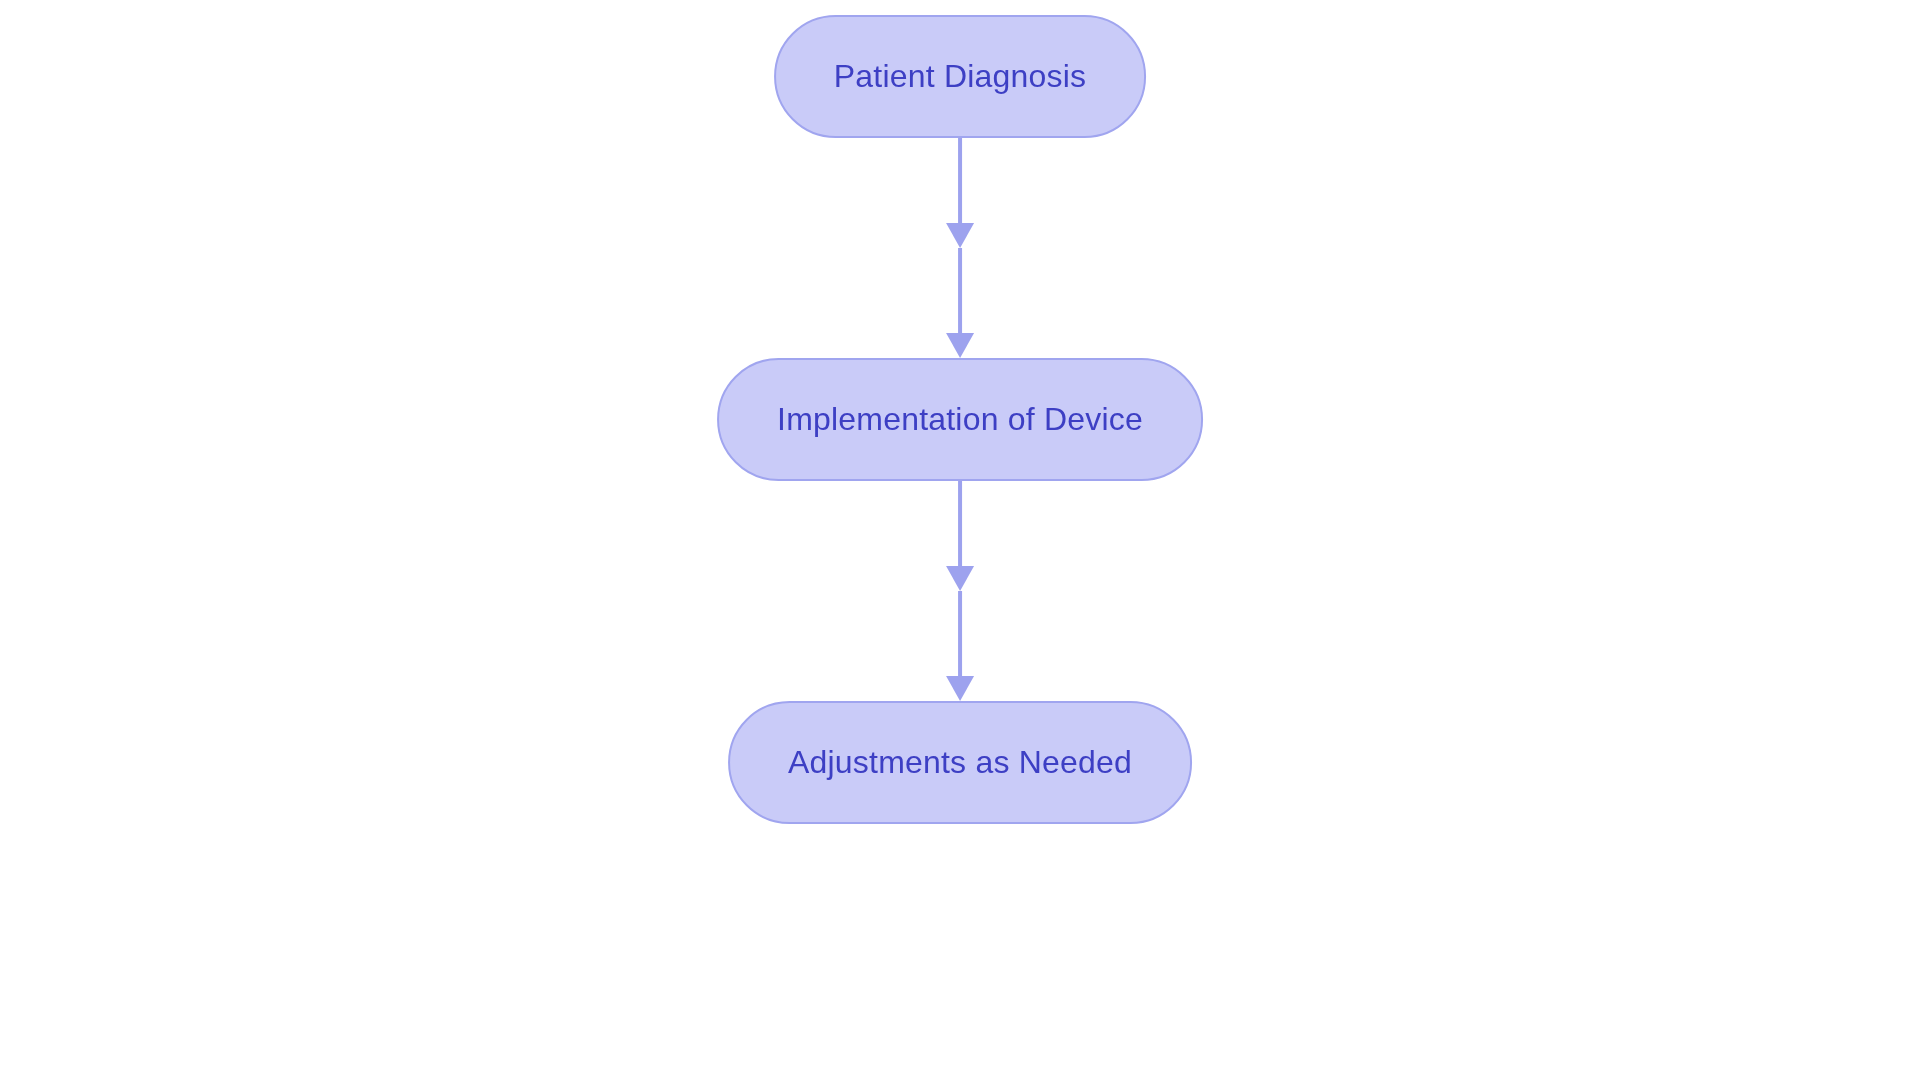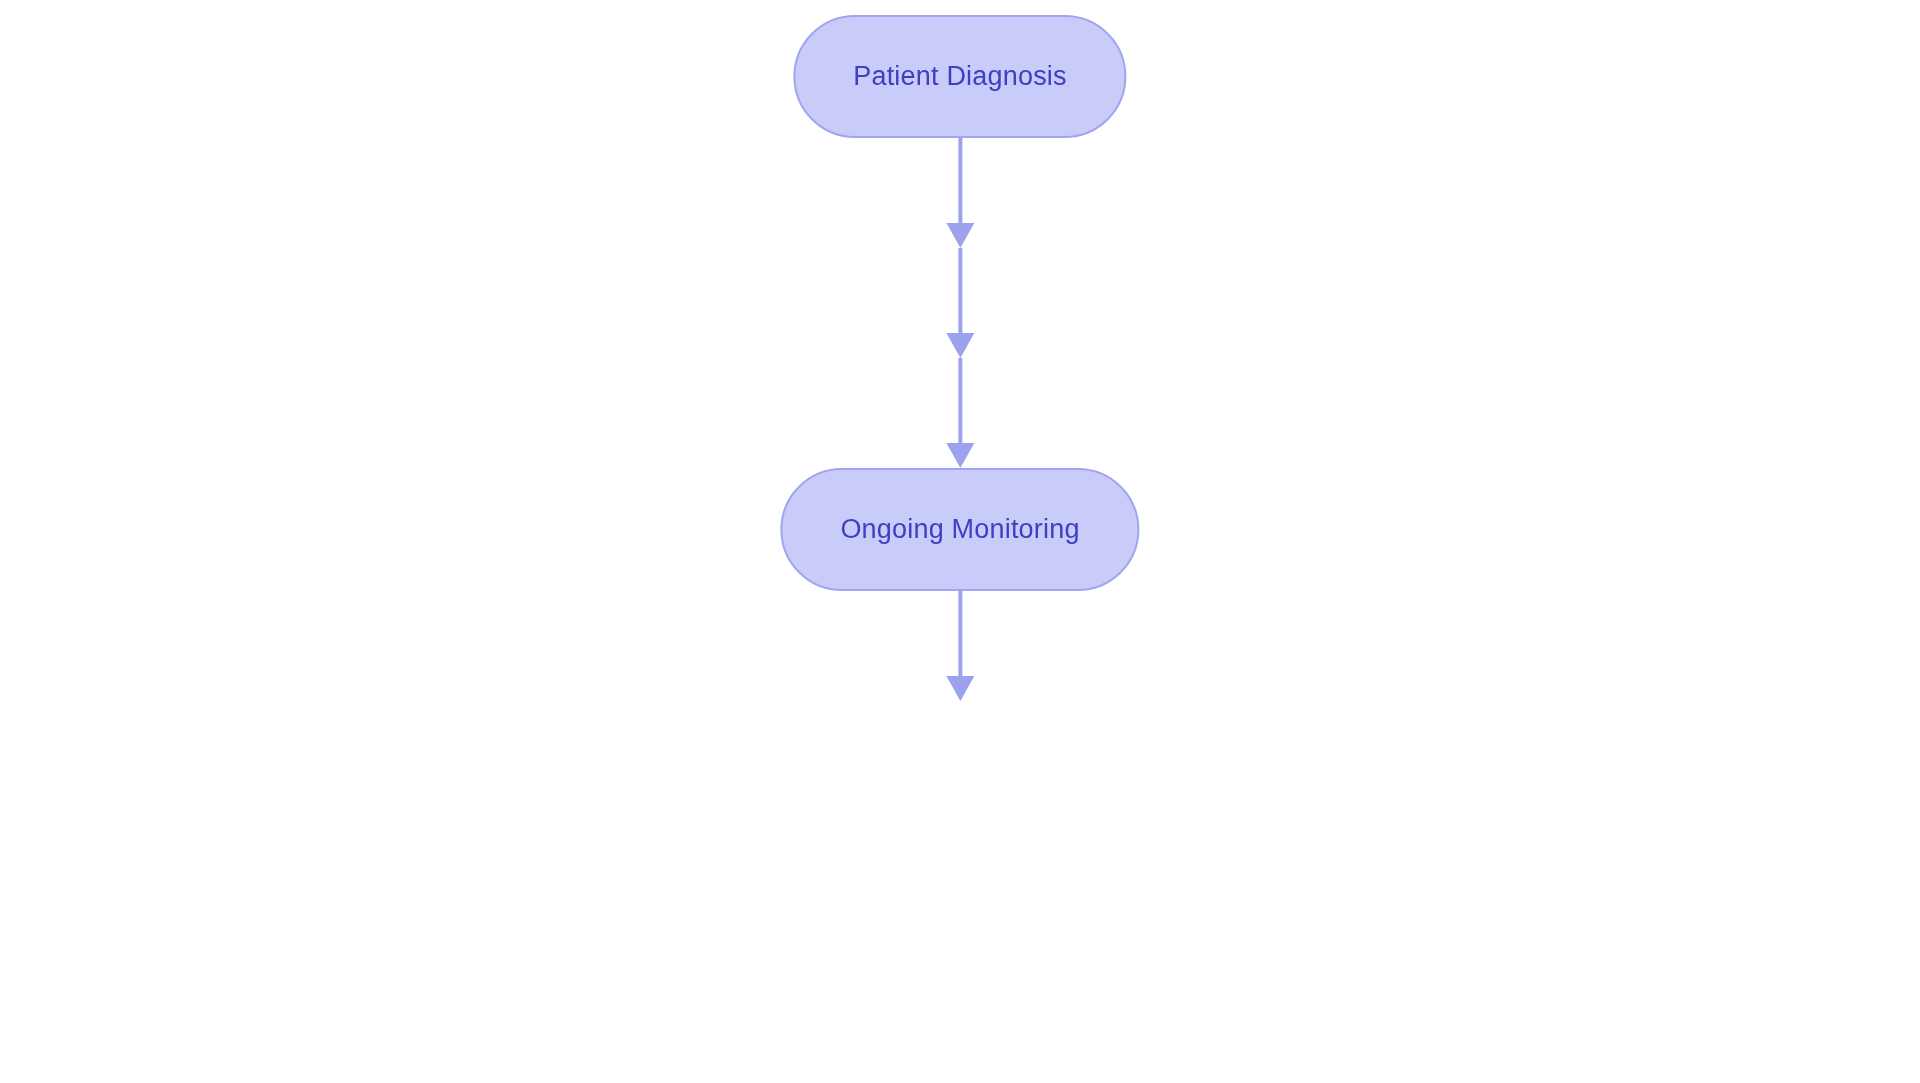--- a/index.html
+++ b/index.html
@@ -30,21 +30,21 @@
   }
   .node {
     box-sizing: border-box;
     height: 123px;
     min-width: 320px;
     padding: 0 58px;
     border-radius: 62px;
     background: var(--node-fill, #c9cbf8);
     border: 2px solid var(--node-border, #a0a5ef);
     color: var(--node-text, #3d3fc4);
-    font-size: 27px;
+    font-size: 32px;
     letter-spacing: 0.2px;
     display: flex;
     align-items: center;
     justify-content: center;
     white-space: nowrap;
   }
   .arrow {
     height: 110px;
     display: flex;
     flex-direction: column;
@@ -72,25 +72,28 @@
         <span>Patient Diagnosis</span>
       </div>
       <div class="arrow">
         <div class="arrow-line"></div>
         <div class="arrow-head"></div>
       </div>
       <div class="arrow">
         <div class="arrow-line"></div>
         <div class="arrow-head"></div>
       </div>
+      <div class="node">
+        <span>Implementation of Device</span>
+      </div>
+      <div class="arrow">
+        <div class="arrow-line"></div>
+        <div class="arrow-head"></div>
+      </div>
       <div class="arrow">
         <div class="arrow-line"></div>
         <div class="arrow-head"></div>
       </div>
       <div class="node">
-        <span>Ongoing Monitoring</span>
-      </div>
-      <div class="arrow">
-        <div class="arrow-line"></div>
-        <div class="arrow-head"></div>
+        <span>Adjustments as Needed</span>
       </div>
     </div>
 </div>
 
 </body></html>

